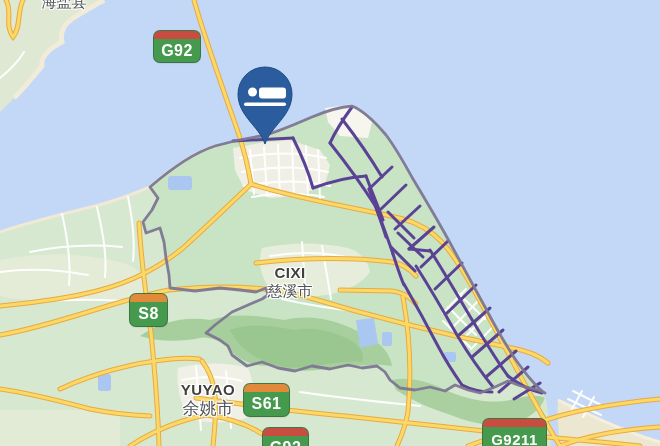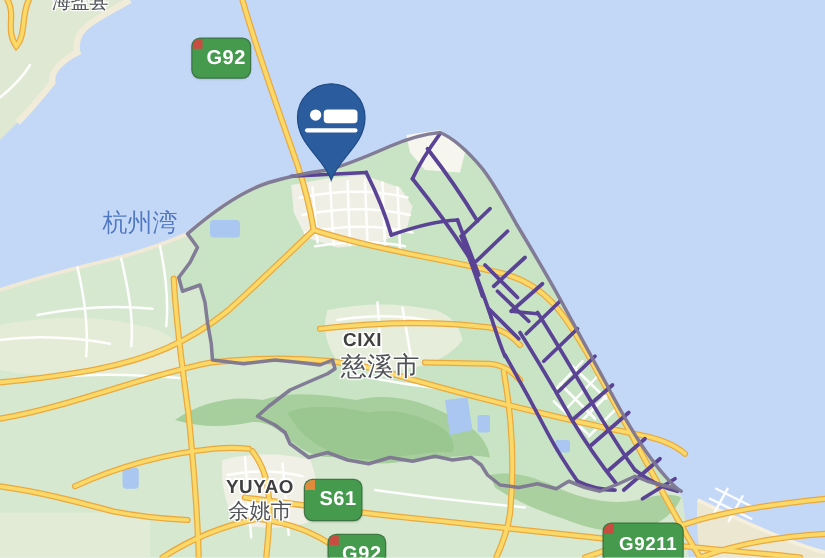--- a/index.html
+++ b/index.html
@@ -16,21 +16,21 @@
     text-shadow:-1px -1px 0 #fff,1px -1px 0 #fff,-1px 1px 0 #fff,1px 1px 0 #fff,0 0 3px #fff;
   }
   .city-zh{
     color:#4f5257;font-weight:normal;
     text-shadow:-1px -1px 0 #fff,1px -1px 0 #fff,-1px 1px 0 #fff,1px 1px 0 #fff,0 0 3px #fff;
   }
   .water-label{color:#5079c4;text-shadow:0 0 2px rgba(230,240,255,.6);}
   
   .shield{
     position:absolute;border-radius:6px;overflow:hidden;
-    display:flex;flex-direction:row;
+    display:flex;flex-direction:column;
     box-shadow:0 0 0 1px rgba(47,106,52,.9),0 1px 2px rgba(0,0,0,.2);
     background:#459a4e;
   }
   .shield .strip{flex:0 0 8px;height:8px;}
   .strip.red{background:#c94c41;}
   .strip.orange{background:#e08a3c;}
   .shield .code{
     flex:1;display:flex;align-items:center;justify-content:center;
     color:#fff;font-weight:bold;letter-spacing:.5px;
   }
@@ -202,33 +202,36 @@
     <path d="M540,383 L514,399"></path>
     <path d="M462,385 C472,390 482,392 492,392"></path>
     <path d="M508,376 C518,384 530,390 542,393"></path>
   </g>
 
   <path d="M150,187 C172,168 193,153 215,146 C232,141 247,138 262,136 C278,132 296,124 312,117 C326,111 341,107 352,106 C364,111 376,123 386,135 C396,148 404,163 413,179 C425,199 437,219 449,241 C461,263 473,285 485,307 C497,330 509,351 521,367 C531,381 541,391 545,393 L538,390 C530,388 524,387 518,385 L508,381 L495,387 L480,393 L468,390 L455,385 L445,391 L430,387 L415,390 L400,388 L390,380 L385,372 L377,366 L362,368 L348,365 L330,369 L312,366 L295,371 L278,368 L262,362 L247,366 L232,355 L228,346 L220,340 L206,333 L215,325 L232,312 L248,305 L262,299 L268,295 L266,288 L256,292 L240,290 L220,288 L195,291 L170,288 L169,275 L166,258 L164,242 L160,228 L146,233 L143,222 L152,210 L158,198 Z" fill="none" stroke="#7d7692" stroke-width="2.8" stroke-linejoin="round" opacity=".95"></path>
 </svg>
 
   <div class="place city-zh" style="left:64px;top:-6px;font-size:15px;">海盐县</div>
 
-  <div class="place water-label" style="left:112px;top:169px;font-size:20px;">杭州湾</div>
 
   <div class="place city" style="left:290px;top:265px;font-size:15px;">CIXI</div>
-  <div class="place city-zh" style="left:304px;top:283px;font-size:21px;">慈溪市</div>
+  <div class="place city-zh" style="left:290px;top:283px;font-size:15px;">慈溪市</div>
 
   <div class="place city" style="left:208px;top:382px;font-size:15px;">YUYAO</div>
   <div class="place city-zh" style="left:208px;top:400px;font-size:17px;">余姚市</div>
 
   <div class="shield" style="left:154px;top:31px;width:46px;height:31px;">
     <div class="strip red"></div>
     <div class="code" style="font-size:16px;">G92</div>
   </div>
 
+  <div class="shield" style="left:130px;top:294px;width:37px;height:32px;">
+    <div class="strip orange"></div>
+    <div class="code" style="font-size:16px;">S8</div>
+  </div>
 
   <div class="shield" style="left:244px;top:384px;width:45px;height:32px;">
     <div class="strip orange"></div>
     <div class="code" style="font-size:16px;">S61</div>
   </div>
 
   <div class="shield" style="left:263px;top:428px;width:45px;height:32px;">
     <div class="strip red"></div>
     <div class="code" style="font-size:16px;">G92</div>
   </div>

